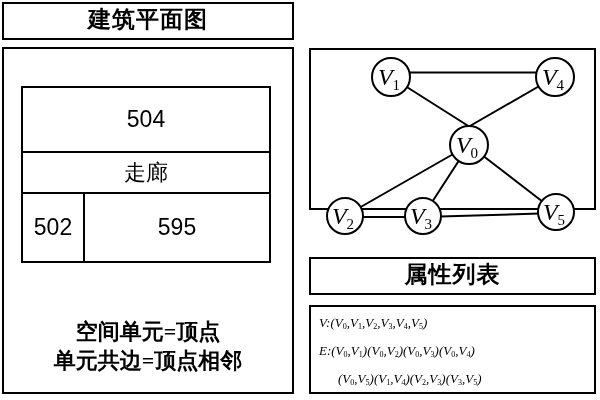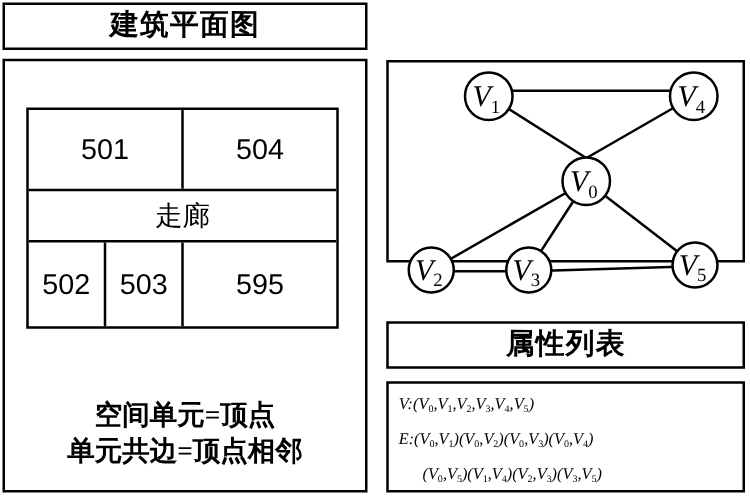--- a/index.html
+++ b/index.html
@@ -82,38 +82,32 @@
 <div id="canvas">
 
   <div id="left-title" class="box title-box">
     <span>建筑平面图</span>
   </div>
 
   <div id="left-main" class="box"></div>
 
   <div id="floor-table" class="box">
     <div class="fp-row bordered" style="height:65px;">
-      <div class="fp-cell vline" style="width:124px;">
-        <span>501</span>
-      </div>
       <div class="fp-cell" style="flex:1;">
         <span>504</span>
       </div>
     </div>
     <div class="fp-row bordered" style="height:41px;">
       <div class="fp-cell cjk" style="flex:1;">
         <span>走廊</span>
       </div>
     </div>
     <div class="fp-row" style="height:67px;">
       <div class="fp-cell vline" style="width:62px;">
         <span>502</span>
-      </div>
-      <div class="fp-cell vline" style="width:62px;">
-        <span>503</span>
       </div>
       <div class="fp-cell" style="flex:1;">
         <span>595</span>
       </div>
     </div>
   </div>
 
   <div id="caption-1" class="caption">空间单元=顶点</div>
   <div id="caption-2" class="caption">单元共边=顶点相邻</div>
 

